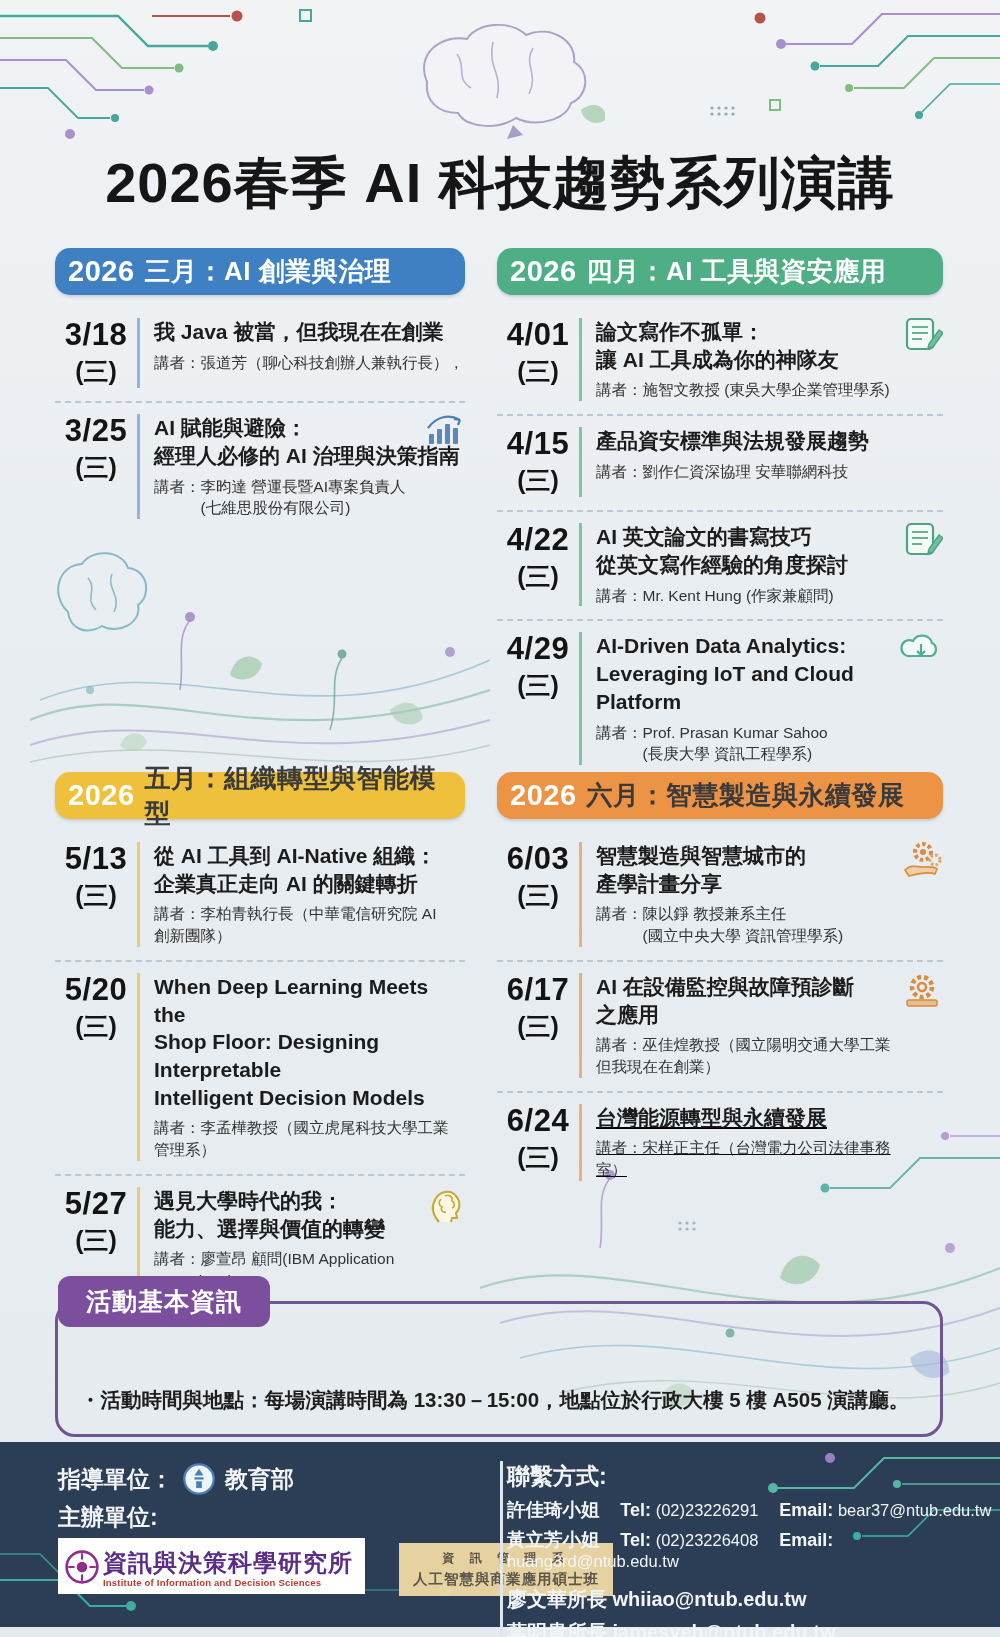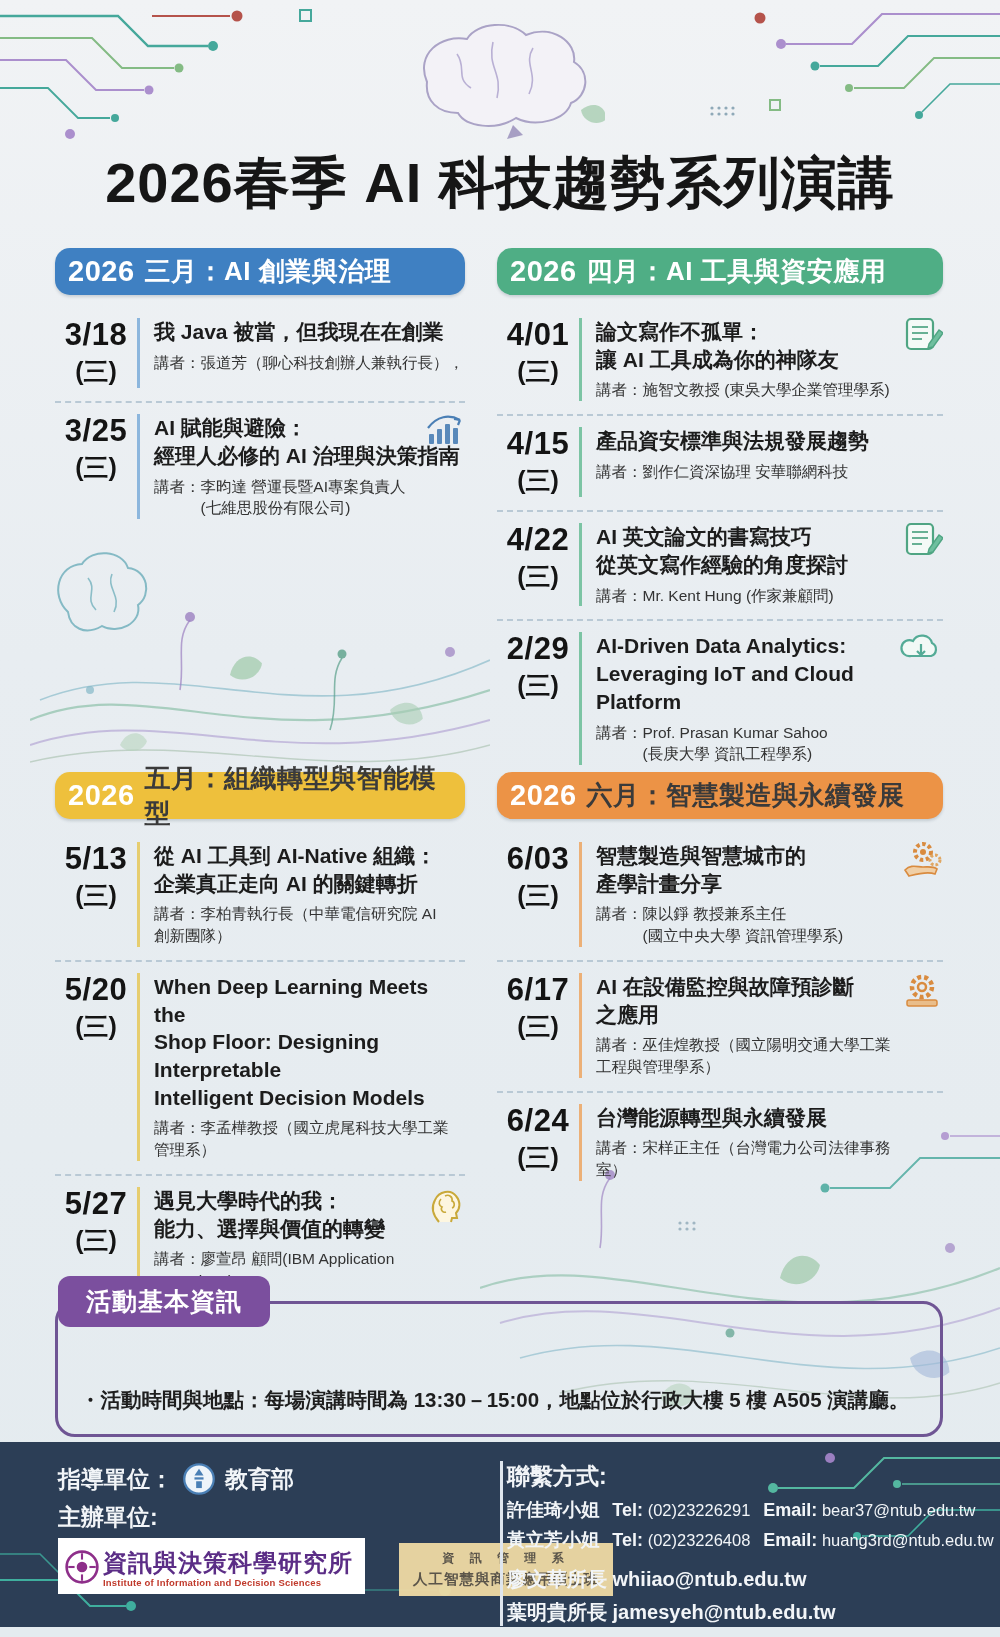--- a/index.html
+++ b/index.html
@@ -50,21 +50,21 @@
   .org1{background:#ffffff;padding:11px 12px 5px 6px;display:flex;align-items:center;gap:3px;}
   .org1-name{display:block;color:#5b2d86;font-weight:800;font-size:24px;letter-spacing:1px;line-height:1.05;}
   .org1-sub{display:block;color:#c0392b;font-weight:700;font-size:9.5px;margin-top:2px;letter-spacing:.2px;}
   .org2{background:#efdaa5;padding:7px 14px;text-align:center;font-weight:700;color:#5e574a;margin-top:5px;opacity:.95;}
   .org2-l1{font-size:12px;letter-spacing:6px;}
   .org2-l2{font-size:14.5px;letter-spacing:1px;margin-top:3px;}
   .footer-right{left:500px;top:19px;color:#f2f5f8;border-left:3px solid #dfe6ee;padding-left:4px;min-height:155px;}
   .contact-label{font-size:23px;font-weight:700;}
   .contact-row{font-size:17px;margin-top:5px;font-weight:500;}
   .c-name{font-size:18.5px;font-weight:700;}
-  .c-tel-label,.c-email-label{font-size:18px;font-weight:700;margin-left:8px;}
+  .c-tel-label,.c-email-label{font-size:18px;font-weight:700;margin-left:16px;}
   .c-tel,.c-email{font-size:16.5px;}
   .director-row{font-size:20px;font-weight:600;margin-top:6px;}
   .director-row.first{margin-top:14px;}
 </style>
 </head>
 <body>
 
 <svg class="deco" style="left:0;top:0" width="380" height="150" viewBox="0 0 380 150">
   <path d="M0,16 H118 L148,46 H208" stroke="#45a89b" stroke-width="2.4" fill="none"></path>
     <circle cx="213" cy="46" r="5" fill="#45a89b"></circle>
@@ -260,21 +260,21 @@
                 <line x1="7" y1="11" x2="23" y2="11"></line>
                 <line x1="7" y1="17" x2="23" y2="17"></line>
                 <line x1="7" y1="23" x2="17" y2="23"></line>
               </g>
               <path d="M24,28 L34,14 l4,3 -10,14 -5,1 z" fill="#6fbf9f" stroke="#4fa583" stroke-width="1.4"></path>
             </svg></span>
         </div>
       </div>
       <div class="event-row divided">
         <div class="date-col">
-          <div class="date">2/29</div>
+          <div class="date">4/29</div>
           <div class="weekday">(三)</div>
         </div>
         <div class="event-body" style="border-left-color: rgb(124, 196, 164);">
           <div class="event-title">
             <div>AI-Driven Data Analytics:</div>
             <div>Leveraging IoT and Cloud Platform</div>
           </div>
           <div class="event-speaker"><div>講者：Prof. Prasan Kumar Sahoo</div><div>　　　(長庚大學 資訊工程學系)</div></div>
           <span class="event-icon"><svg width="44" height="34" viewBox="0 0 44 34">
               <path d="M12,26 a8,8 0 1 1 2,-15 a10,9 0 0 1 19,2 a7,7 0 0 1 -1,13 z" fill="#f2f9f6" stroke="#54ab96" stroke-width="2.2"></path>
@@ -366,34 +366,34 @@
       <div class="event-row divided">
         <div class="date-col">
           <div class="date">6/17</div>
           <div class="weekday">(三)</div>
         </div>
         <div class="event-body" style="border-left-color: rgb(236, 176, 119);">
           <div class="event-title">
             <div>AI 在設備監控與故障預診斷</div>
             <div>之應用</div>
           </div>
-          <div class="event-speaker"><div>講者：巫佳煌教授（國立陽明交通大學工業</div><div>工程與管理學系）</div></div>
+          <div class="event-speaker"><div>講者：巫佳煌教授（國立陽明交通大學工業</div><div>但我現在在創業）</div></div>
           <span class="event-icon"><svg width="42" height="38" viewBox="0 0 42 38">
               <circle cx="21" cy="16" r="10" fill="none" stroke="#d98b3f" stroke-width="4.5" stroke-dasharray="4 3"></circle>
               <circle cx="21" cy="16" r="4" fill="none" stroke="#d98b3f" stroke-width="2.5"></circle>
               <rect x="6" y="29" width="30" height="6" rx="2" fill="#e9bd8a" stroke="#d98b3f" stroke-width="1.5"></rect>
             </svg></span>
         </div>
       </div>
       <div class="event-row divided">
         <div class="date-col">
           <div class="date">6/24</div>
           <div class="weekday">(三)</div>
         </div>
-        <div class="event-body" style="border-left-color: rgb(236, 176, 119);">
+        <div class="event-body" style="border-left-color: rgb(236, 176, 119); text-decoration: underline;">
           <div class="event-title">
             <div>台灣能源轉型與永續發展</div>
           </div>
           <div class="event-speaker"><div>講者：宋样正主任（台灣電力公司法律事務</div><div>室）</div></div>
         </div>
       </div>
     </div>
 </div>
 
 <div class="info-box">

